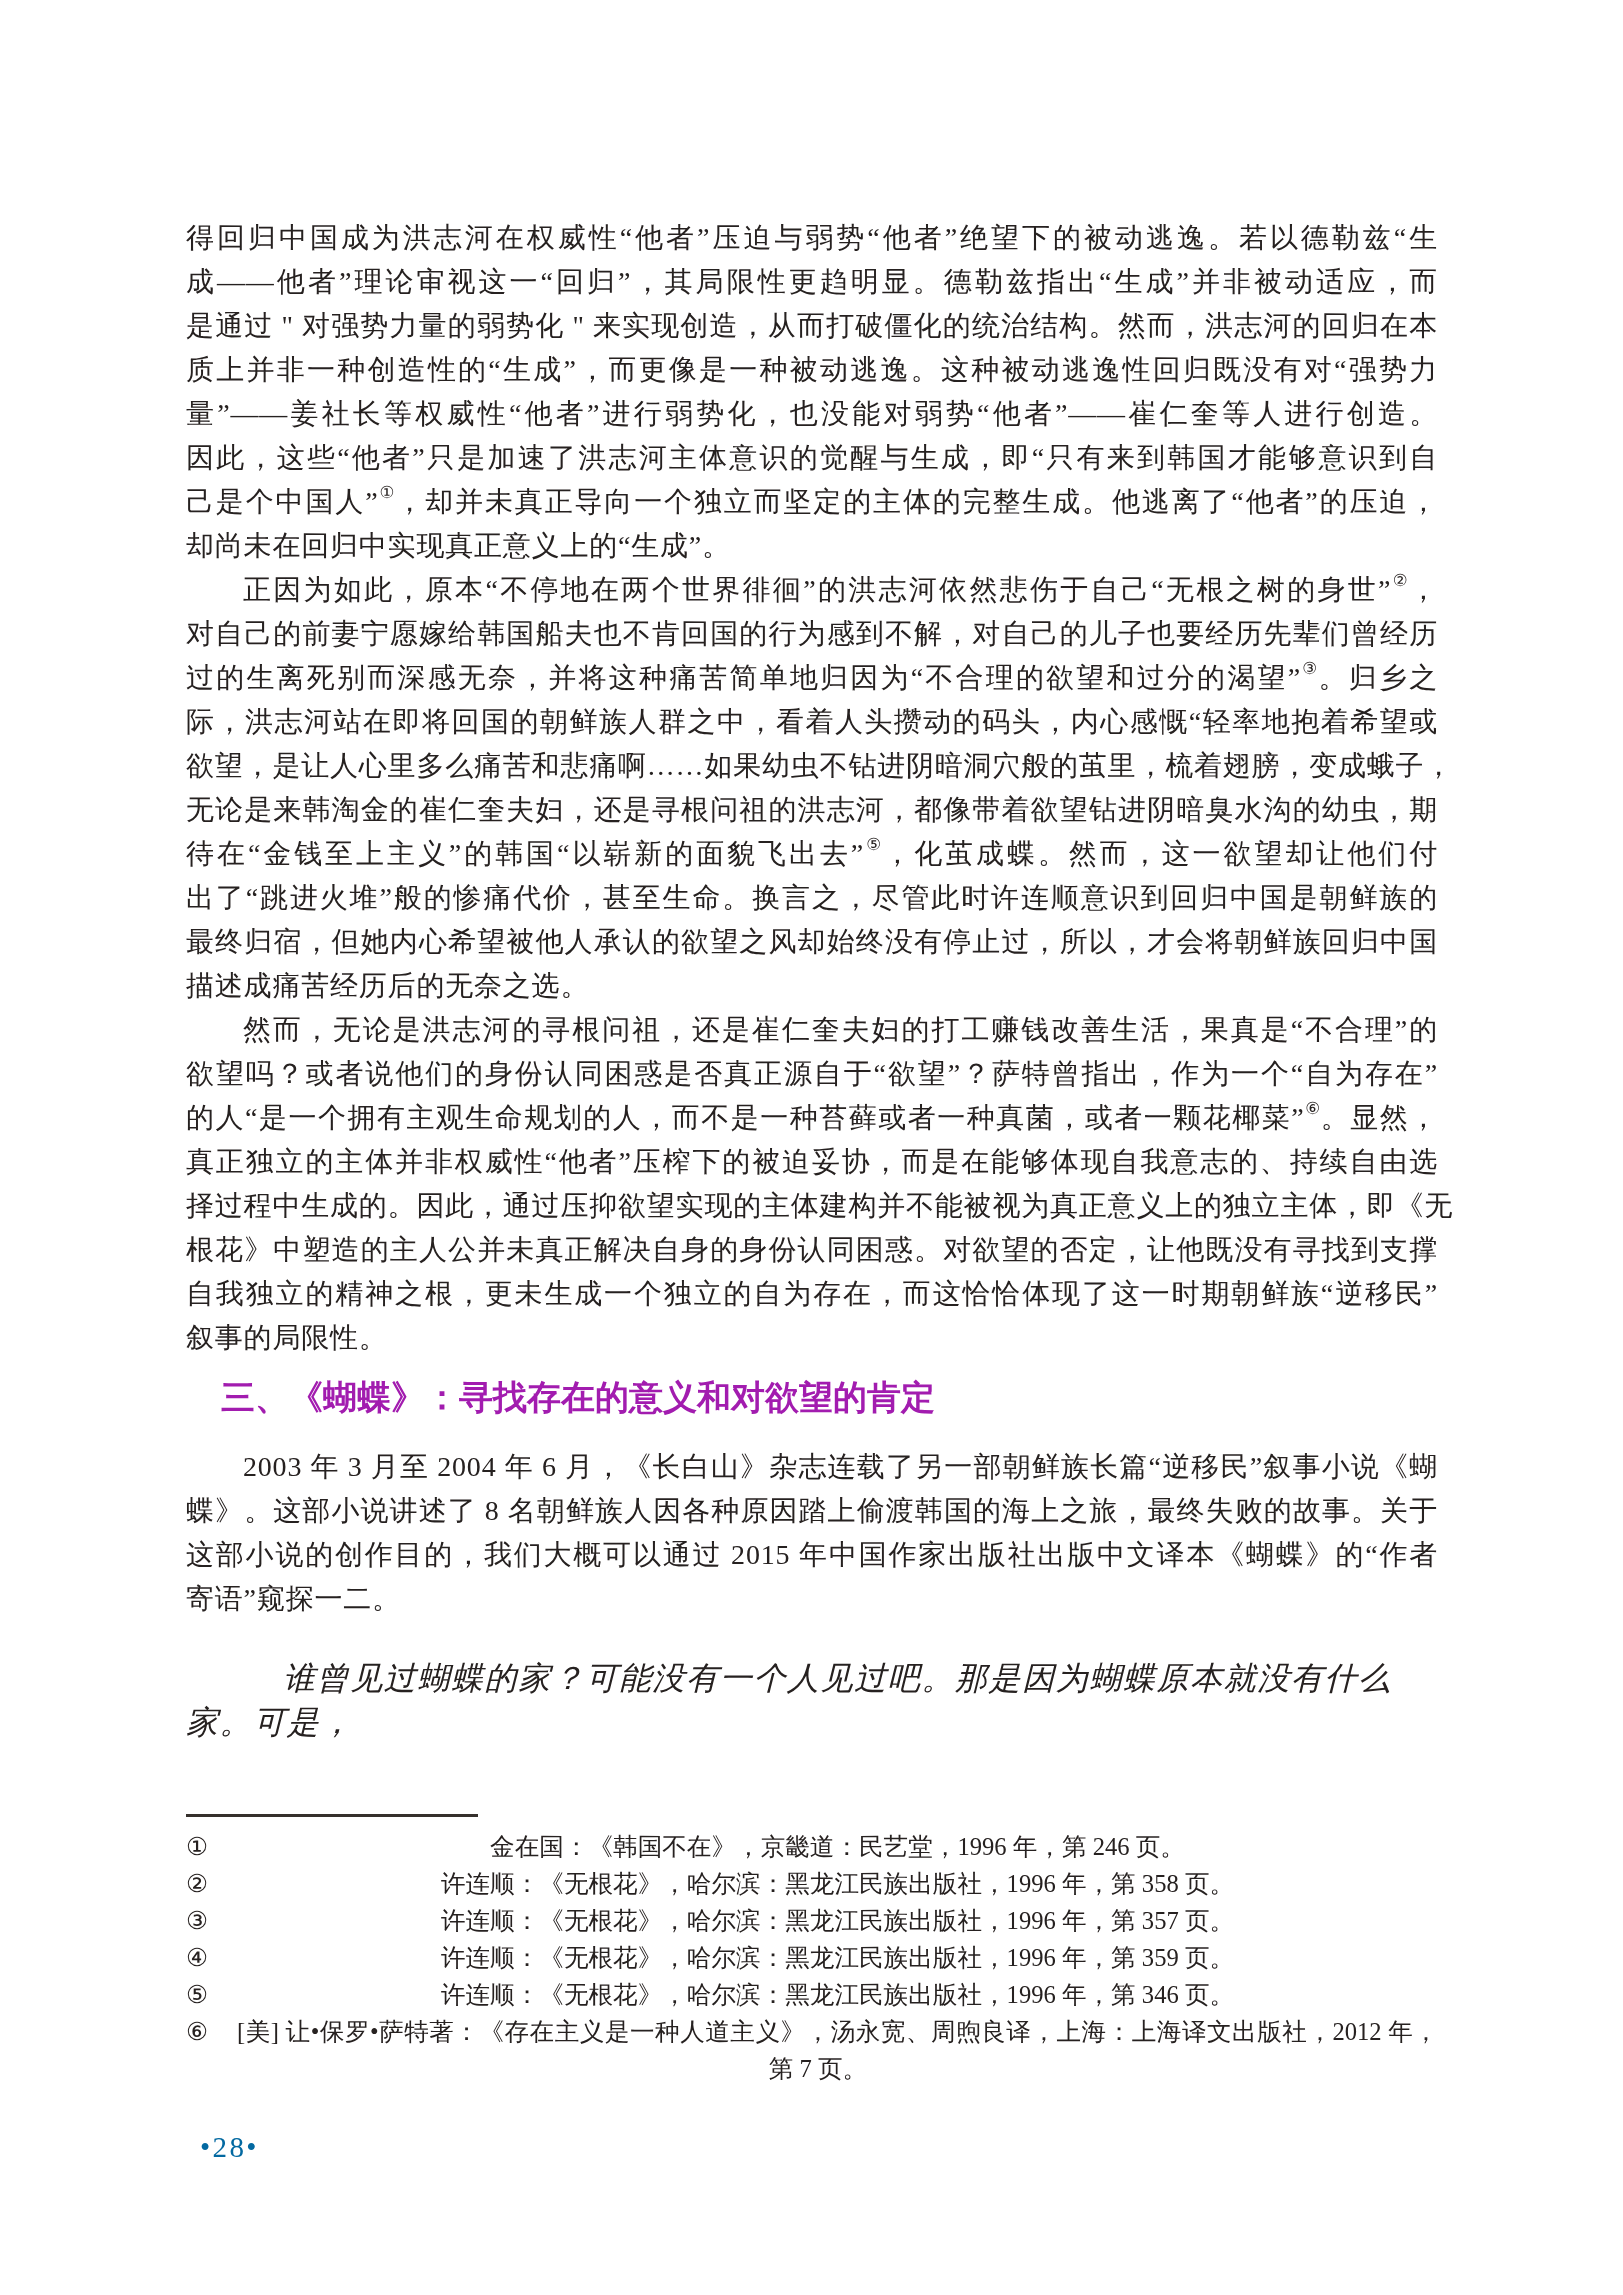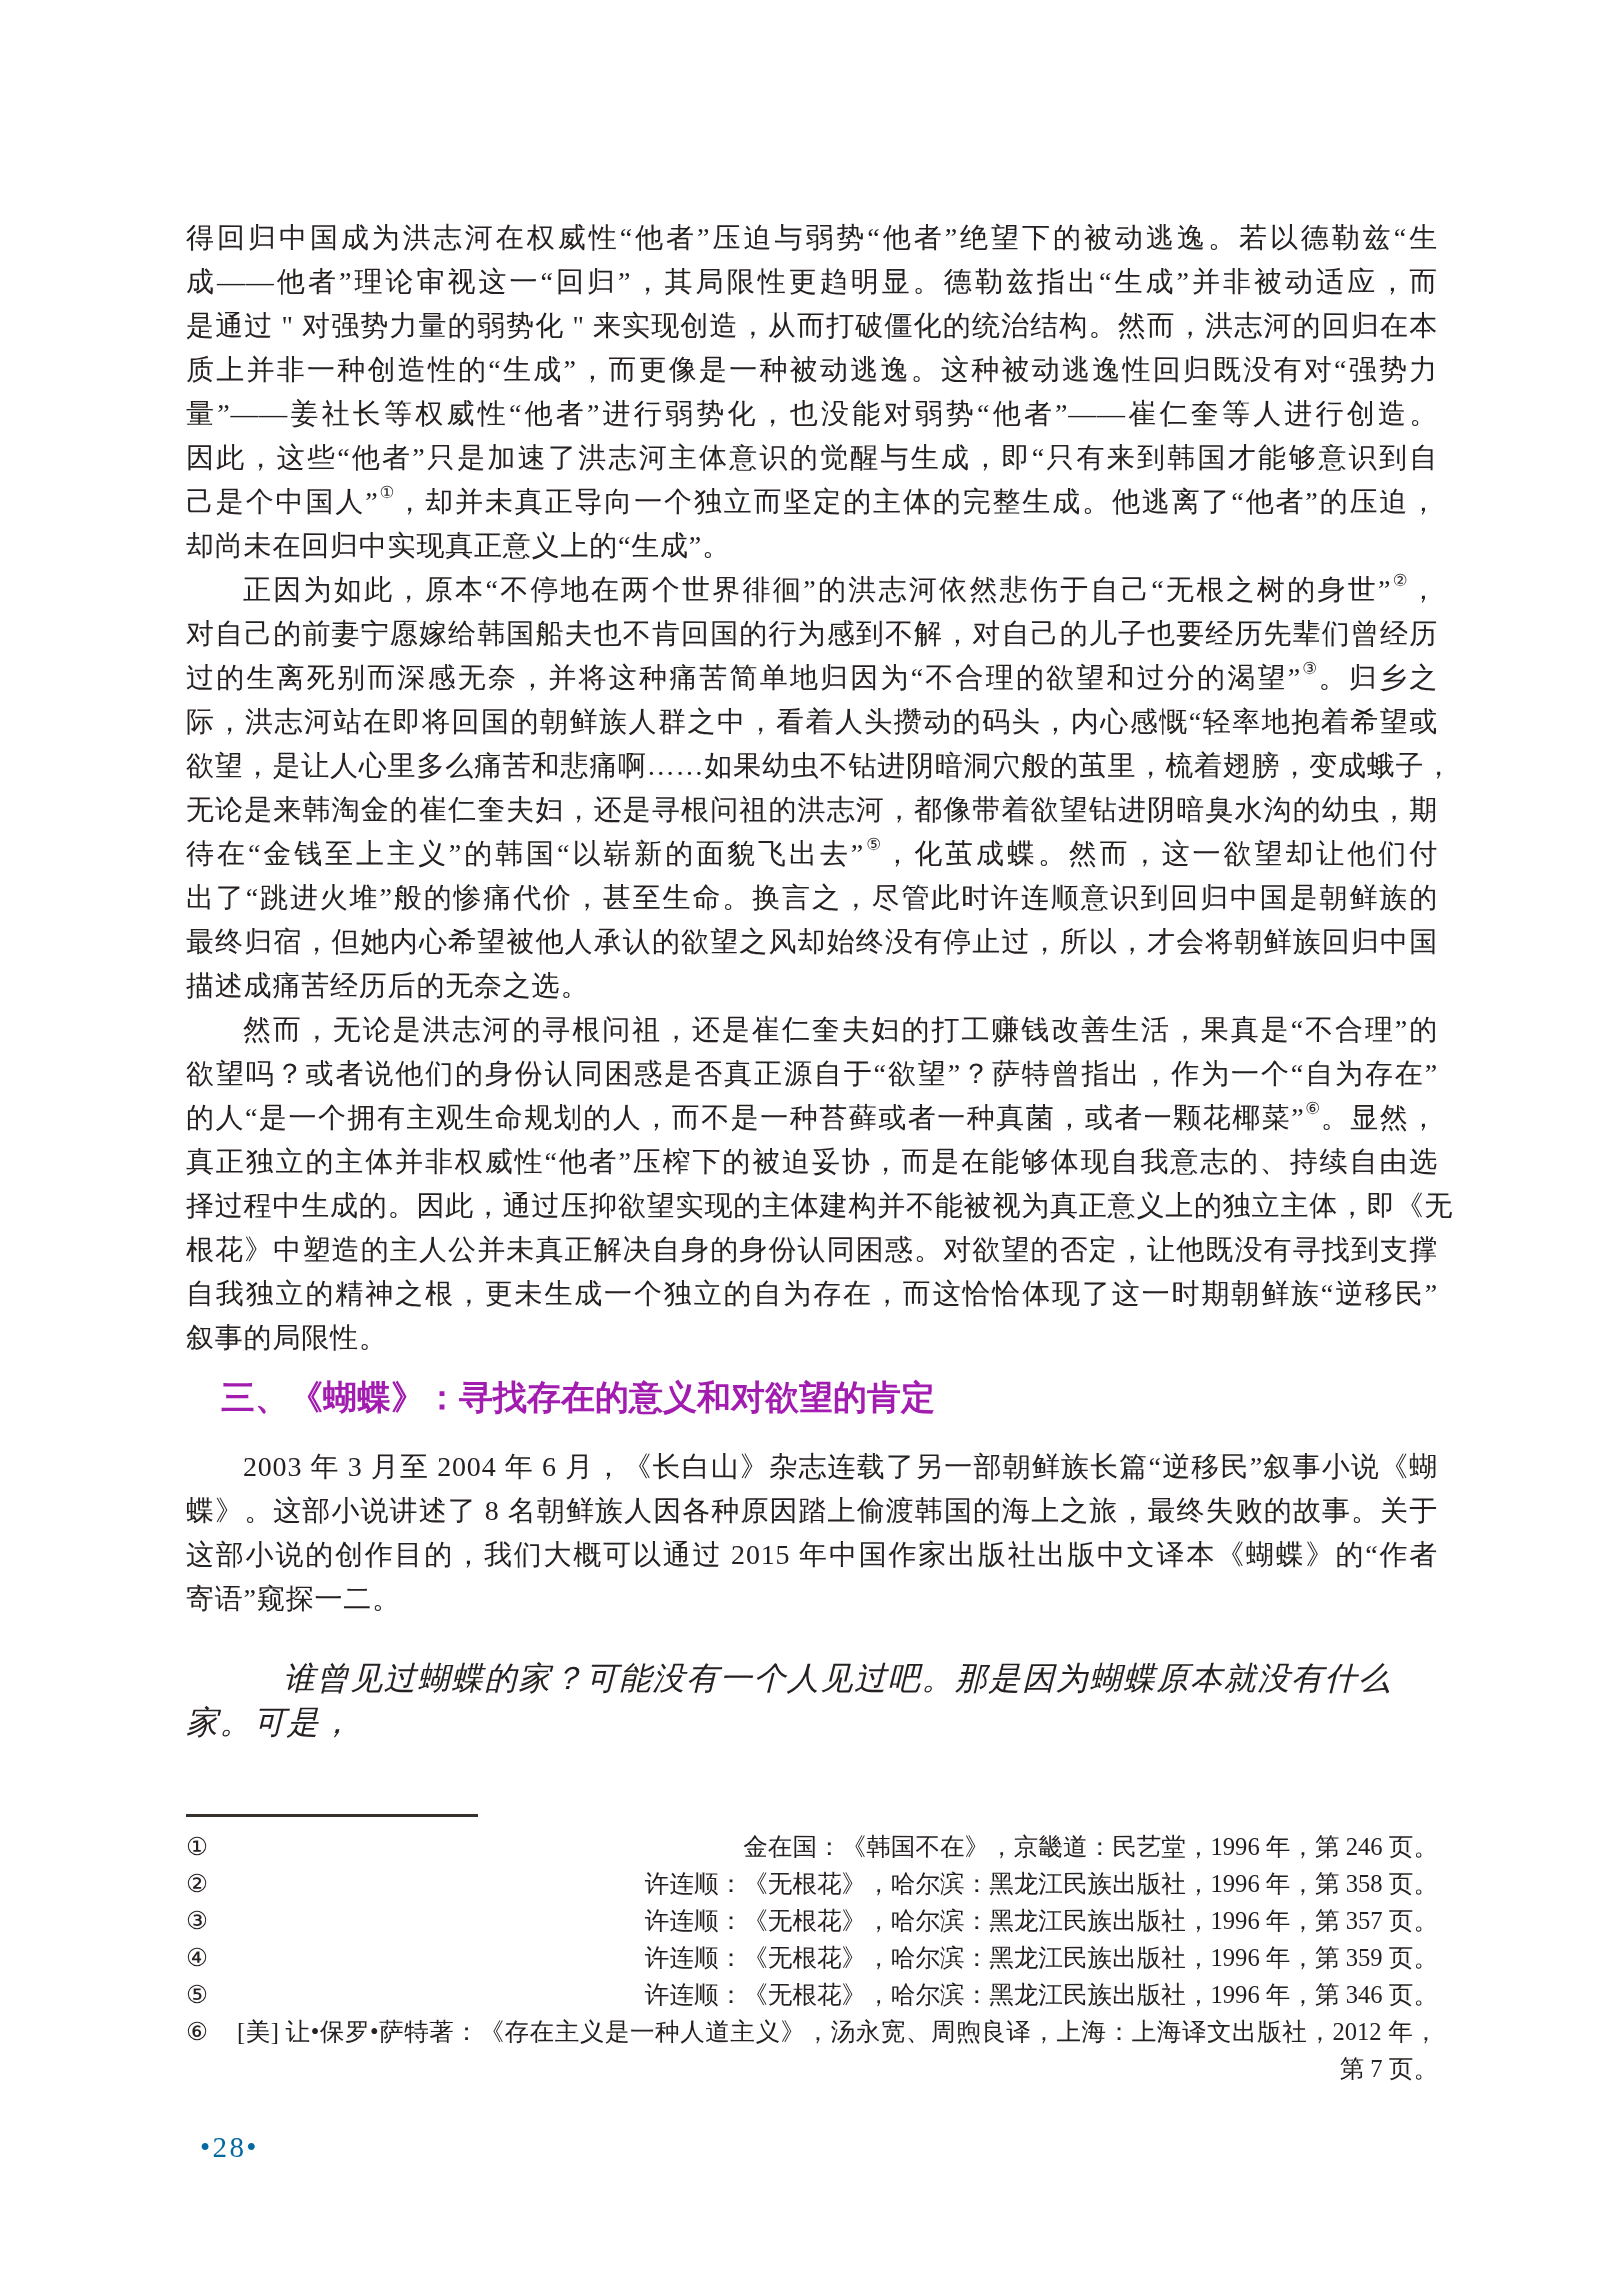--- a/index.html
+++ b/index.html
@@ -58,30 +58,30 @@
     width:292px;
     border-top:3.2px solid #35302c;
   }
   .footnotes{margin-top:11px;}
   .fn-row{
     display:flex;
     font-size:24.6px;
     line-height:37px;
   }
   .fn-marker{flex:none;width:51px;}
-  .fn-text{flex:1;text-align:right;}
+  .fn-text{flex:1;text-align:center;}
   .fn-row.fill .fn-text{
     text-align:justify;
     text-align-last:justify;
     text-justify:inter-character;
   }
   .fn-cont{
     font-size:24.6px;
     line-height:37px;
-    text-align:right;
+    text-align:center;
     margin-left:12px;
   }
   .pageno{
     position:absolute;
     left:200px;top:2131px;
     font-size:29px;
     letter-spacing:2.4px;
     color:#0369a1;
   }
 </style>

